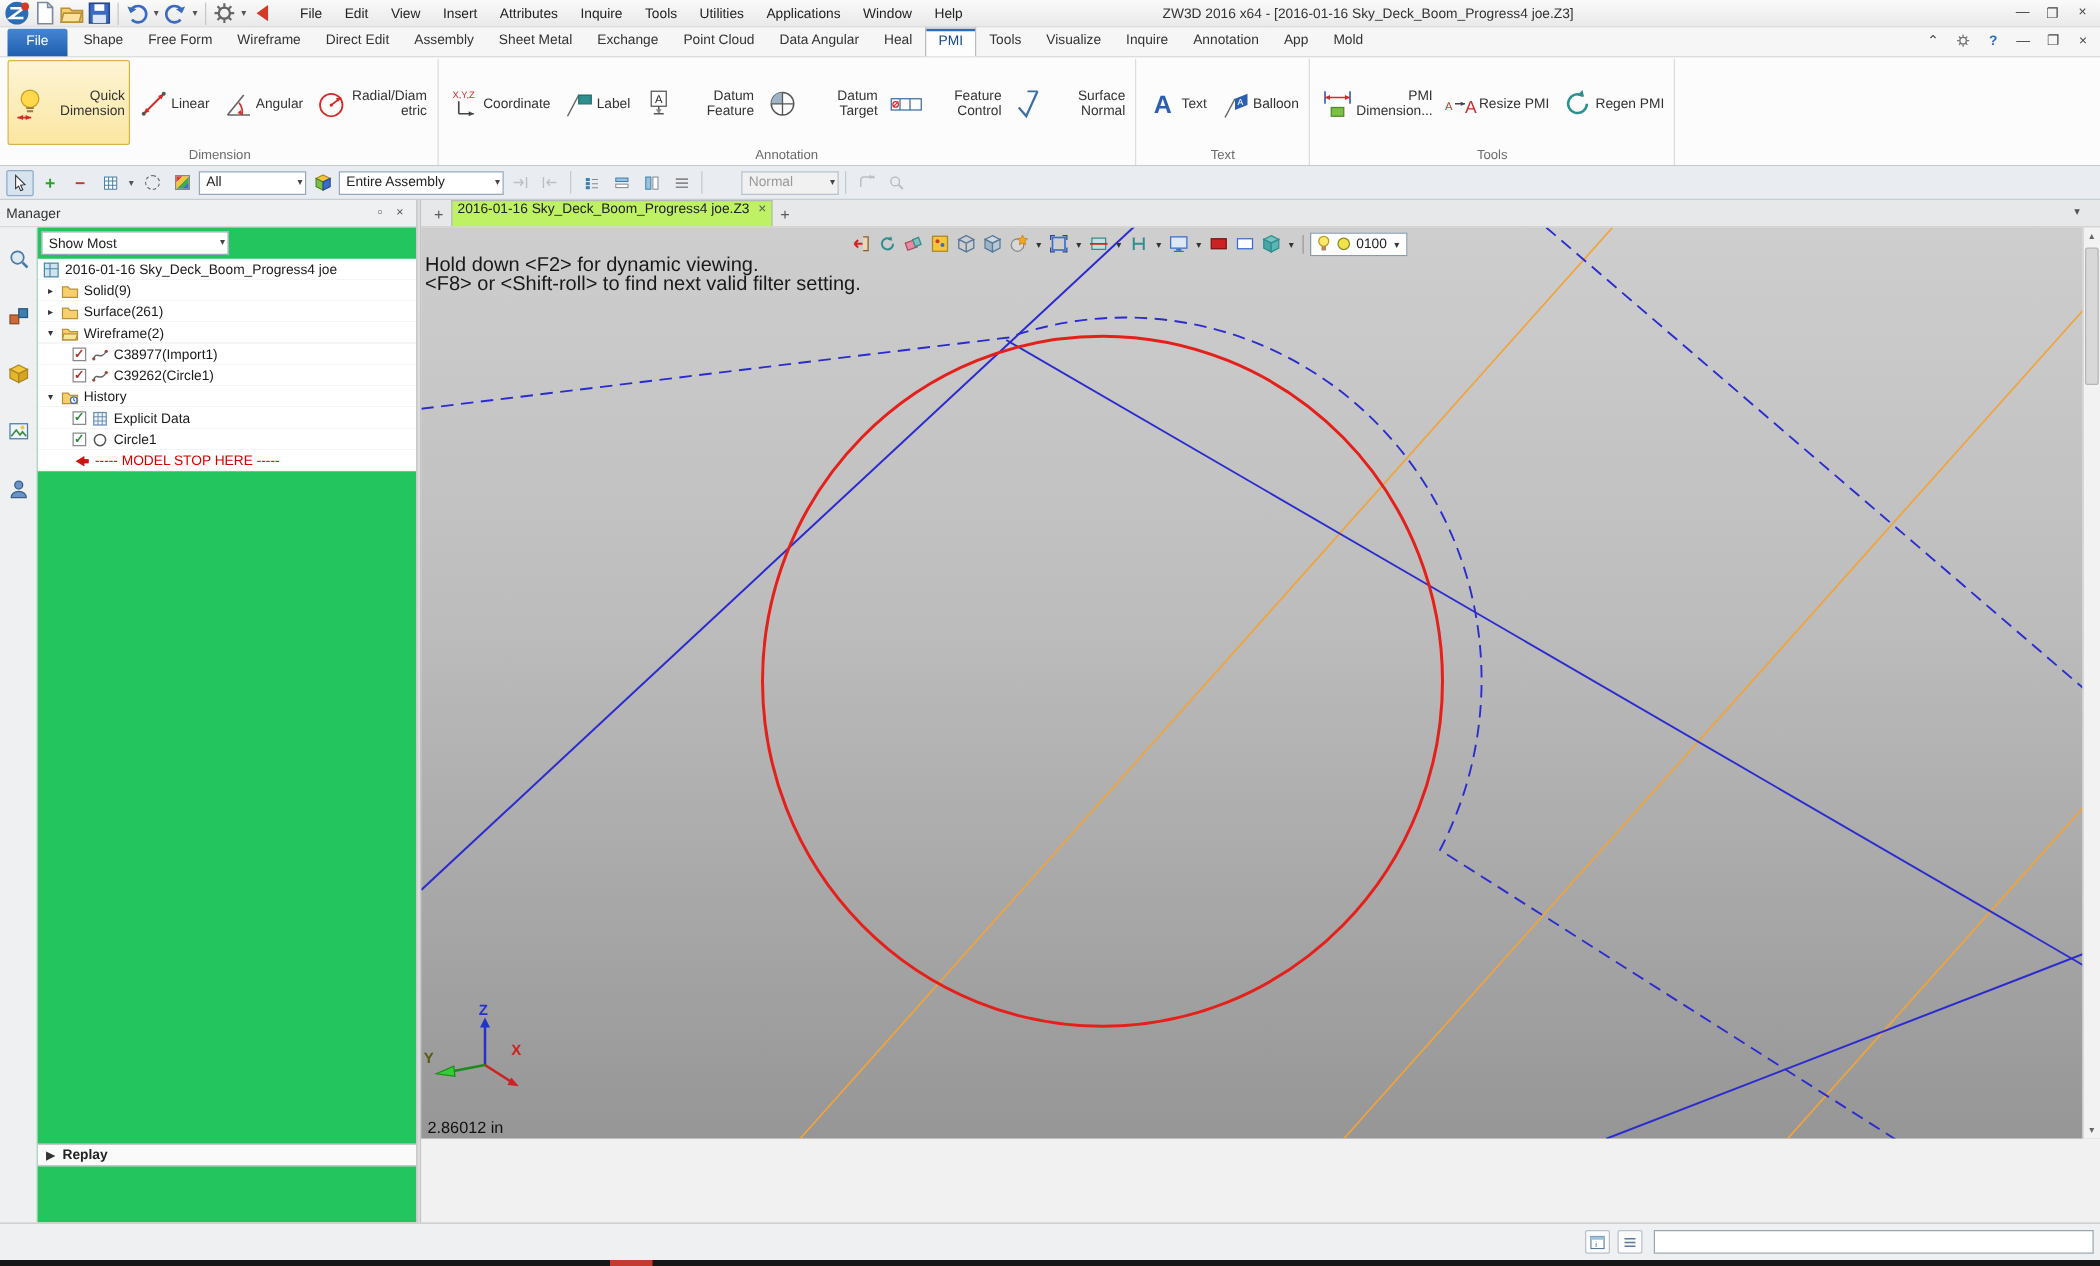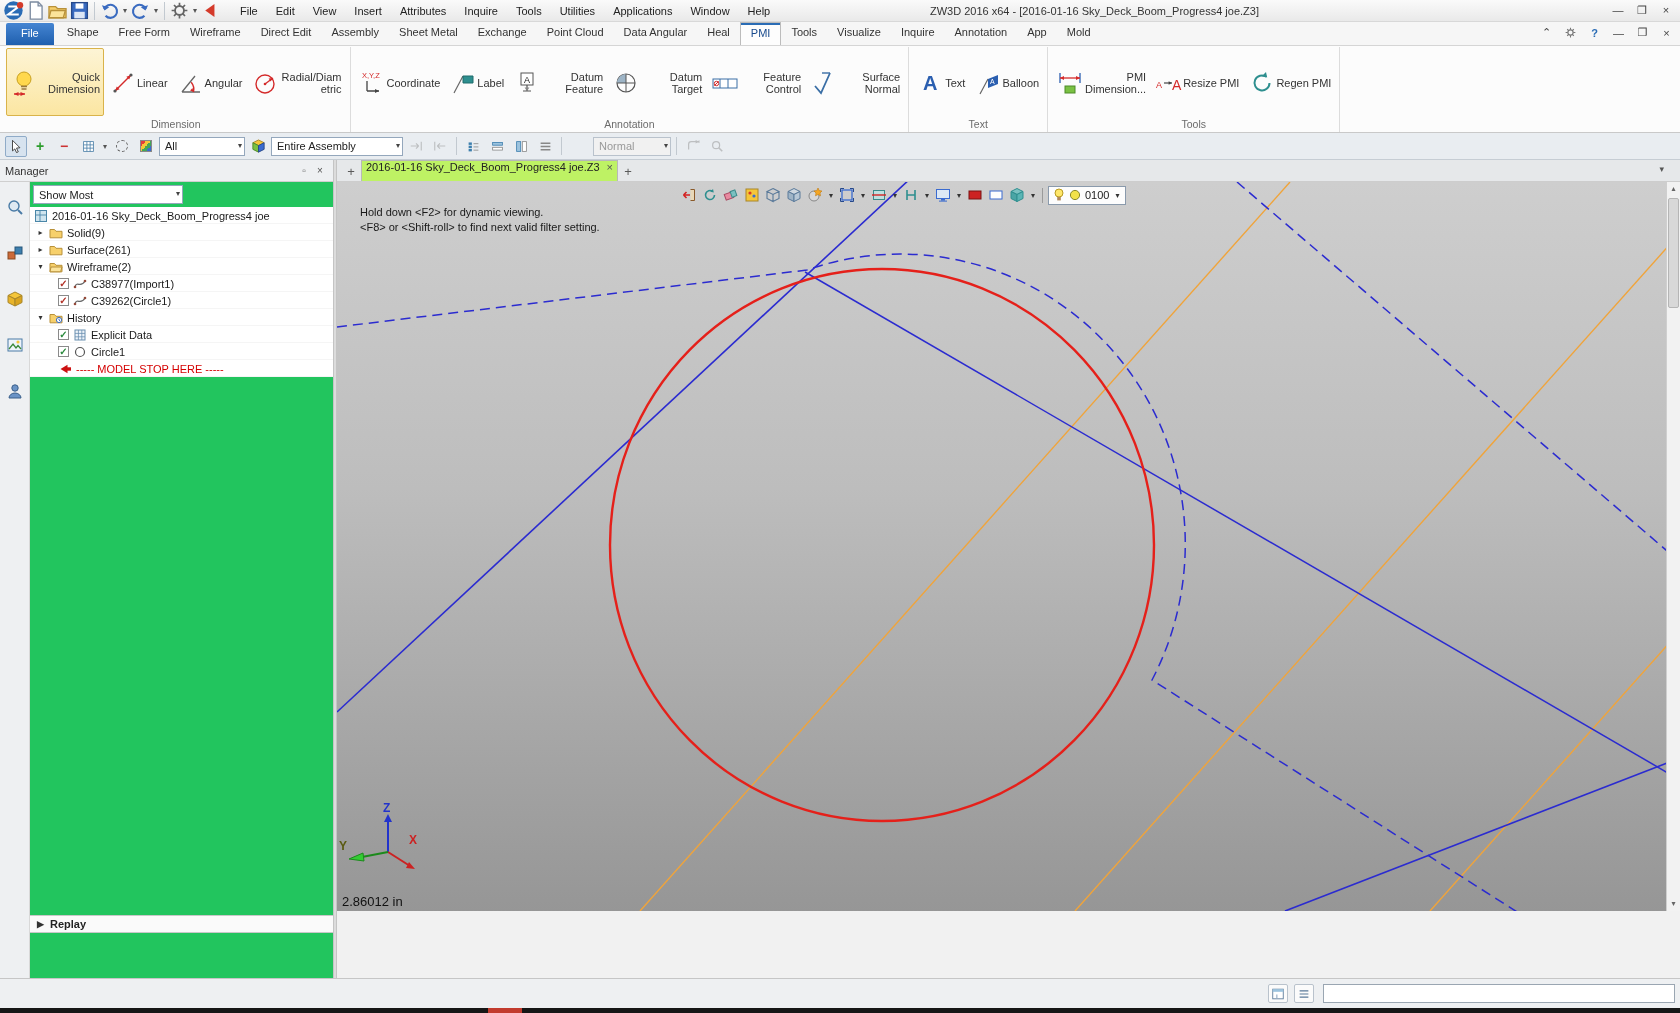--- a/index.html
+++ b/index.html
@@ -89,21 +89,21 @@
   .doctab-chevron{position:absolute;right:16px;top:4px;font-size:9px;color:#555}
 
   .viewport{position:absolute;left:0;top:22px;width:1343px;height:729px;background:linear-gradient(180deg,#cecece 0%,#bdbdbd 42%,#969696 100%);overflow:hidden}
   .geom{position:absolute;left:0;top:0;width:1343px;height:729px}
   .vp-toolbar{position:absolute;left:343px;top:3px;height:20px;display:flex;align-items:center;gap:3px}
   .vbtn{min-width:18px;height:18px;display:flex;align-items:center;justify-content:center;border-radius:2px}
   .vbtn svg{width:16px;height:16px}
   .vcar{font-size:8px;color:#333;width:8px;text-align:center}
   .vsep{width:1px;height:15px;background:#9a9a9a;margin:0 2px}
   .layercombo{height:19px;background:#fdfdfd;border:1px solid #8a9aac;display:flex;align-items:center;gap:4px;padding:0 4px;color:#222}
-  .hints{position:absolute;left:23px;top:23px;font-size:11px;line-height:15px;color:#191919}
+  .hints{position:absolute;left:3px;top:23px;font-size:16px;line-height:15px;color:#191919}
   .measure{position:absolute;left:5px;bottom:2px;font-size:13px;color:#111}
   .below-band{position:absolute;left:0;top:751px;right:0;bottom:0;background:#f1f1f1}
   .vscroll{position:absolute;right:0;top:22px;width:14px;height:729px;background:#f2f2f2;border-left:1px solid #cfcfcf}
   .vscroll .arr{position:absolute;left:0;width:13px;height:14px;text-align:center;font-size:8px;color:#666;line-height:14px}
   .vscroll .thumb{position:absolute;left:1px;top:16px;width:11px;height:110px;background:#d8d8d8;border:1px solid #b5b5b5;border-radius:2px}
 
   
   .statusbar{position:absolute;left:0;top:978px;width:100%;height:30px;background:#eef0f2;border-top:1px solid #c6c6c6}
   .status-icons{position:absolute;right:366px;top:5px;display:flex;gap:6px}
   .stbtn{width:20px;height:19px;display:flex;align-items:center;justify-content:center;border:1px solid #b9c2cc;background:#fbfbfb;border-radius:2px}

